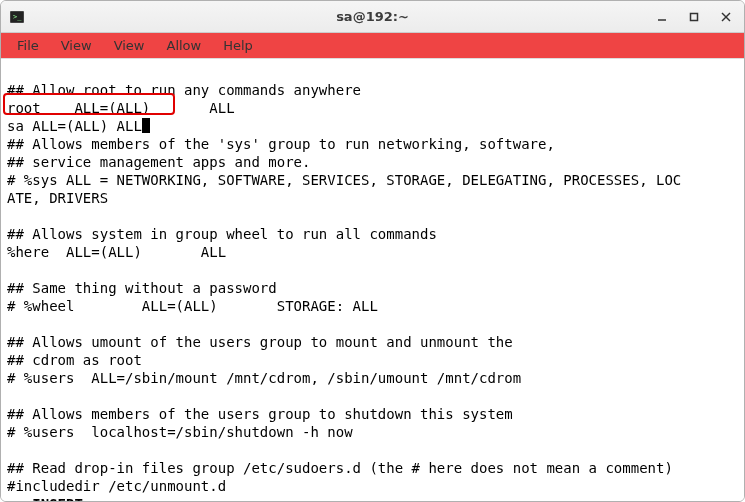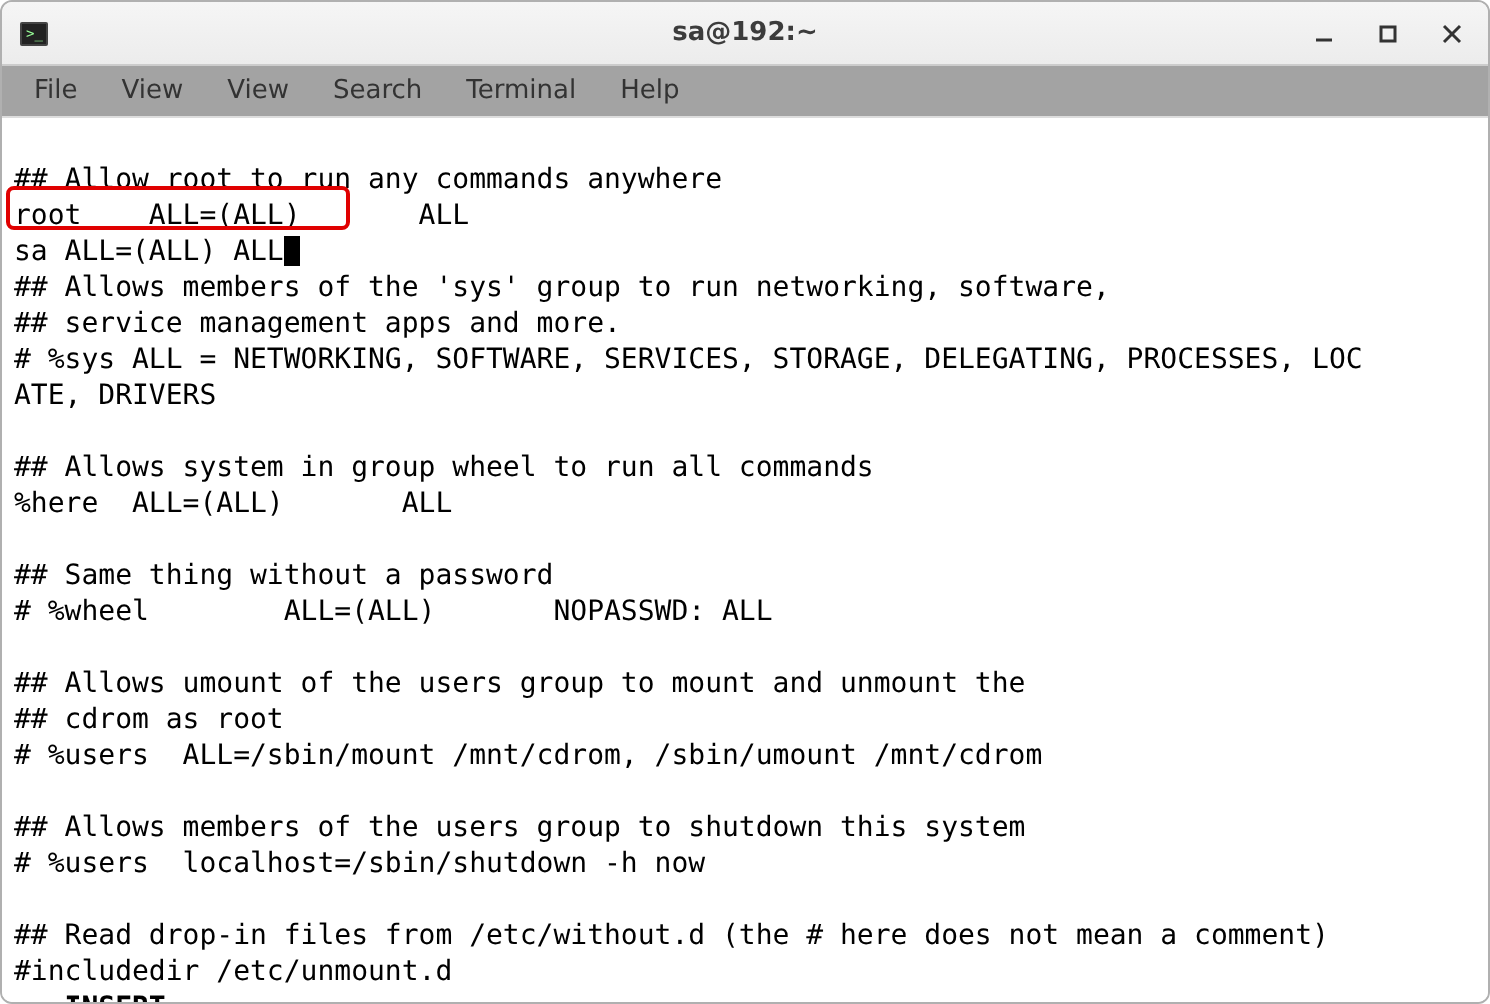--- a/index.html
+++ b/index.html
@@ -48,21 +48,21 @@
 .win-btn {
   width: 20px; height: 20px;
   display: flex;
   align-items: center;
   justify-content: center;
   cursor: pointer;
   color: #333;
 }
 .menubar {
   height: 26px;
-  background: #a3a3a3;
+  background: #ef4444;
   border-bottom: 1px solid #ddd;
   display: flex;
   align-items: center;
   padding: 0 6px;
   font-size: 13px;
   color: #333;
   gap: 2px;
 }
 .menu-item {
   padding: 3px 10px;
@@ -126,44 +126,43 @@
           <line x1="9" y1="1" x2="1" y2="9" stroke="#333" stroke-width="1.5"></line>
         </svg>
     </div>
   </div>
 </div>
 
 <div class="menubar">
   <div class="menu-item">File</div>
   <div class="menu-item">View</div>
   <div class="menu-item">View</div>
-  <div class="menu-item">Search</div>
-  <div class="menu-item">Terminal</div>
+  <div class="menu-item">Allow</div>
   <div class="menu-item">Help</div>
 </div>
 
 <div class="terminal">
 <span>## Allow root to run any commands anywhere</span>
 <span>root    ALL=(ALL)       ALL</span>
 <span>sa ALL=(ALL) ALL</span><span class="cursor-block"></span>
 <span>## Allows members of the 'sys' group to run networking, software,</span>
 <span>## service management apps and more.</span>
 <span># %sys ALL = NETWORKING, SOFTWARE, SERVICES, STORAGE, DELEGATING, PROCESSES, LOC</span>
 <span>ATE, DRIVERS</span>
 <span></span>
 <span>## Allows system in group wheel to run all commands</span>
 <span>%here  ALL=(ALL)       ALL</span>
 <span></span>
 <span>## Same thing without a password</span>
-<span># %wheel        ALL=(ALL)       NOPASSWD: ALL</span>
+<span># %wheel        ALL=(ALL)       STORAGE: ALL</span>
 <span></span>
 <span>## Allows umount of the users group to mount and unmount the</span>
 <span>## cdrom as root</span>
 <span># %users  ALL=/sbin/mount /mnt/cdrom, /sbin/umount /mnt/cdrom</span>
 <span></span>
 <span>## Allows members of the users group to shutdown this system</span>
 <span># %users  localhost=/sbin/shutdown -h now</span>
 <span></span>
-<span>## Read drop-in files from /etc/without.d (the # here does not mean a comment)</span>
+<span>## Read drop-in files group /etc/sudoers.d (the # here does not mean a comment)</span>
 <span>#includedir /etc/unmount.d</span>
 <span class="bold">-- INSERT --</span>
 <div class="highlight-box" style="top:34px;left:2px;width:172px;height:22px;"></div>
 </div>
 
 </body></html>

